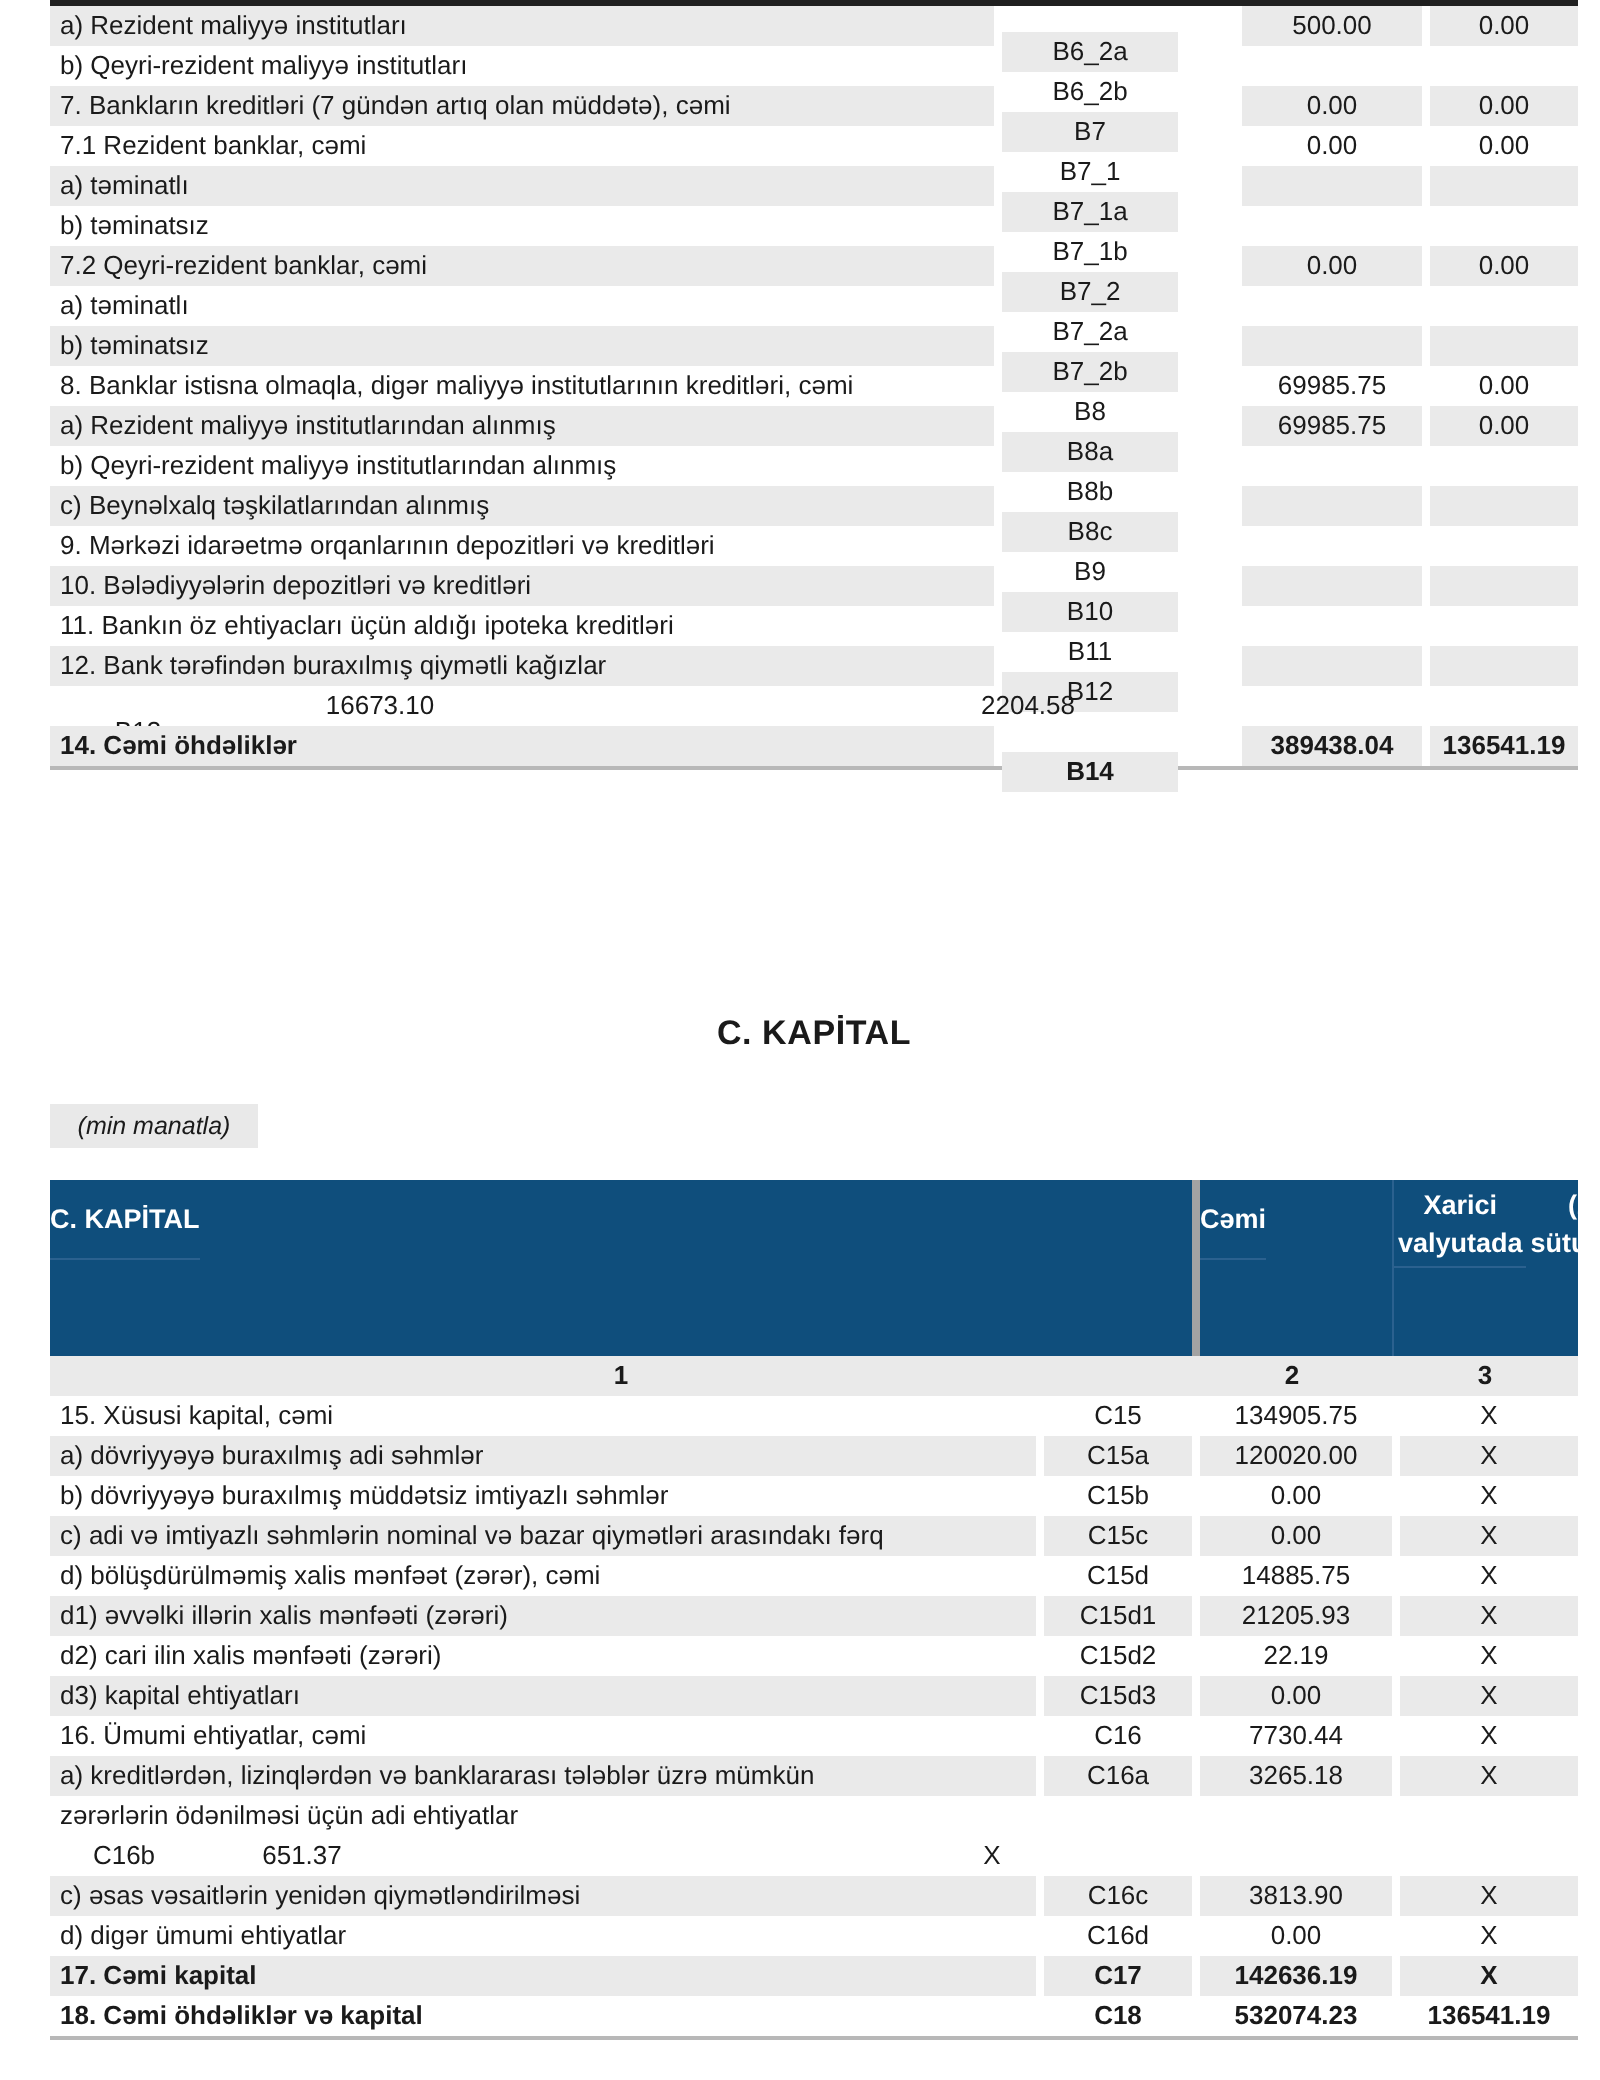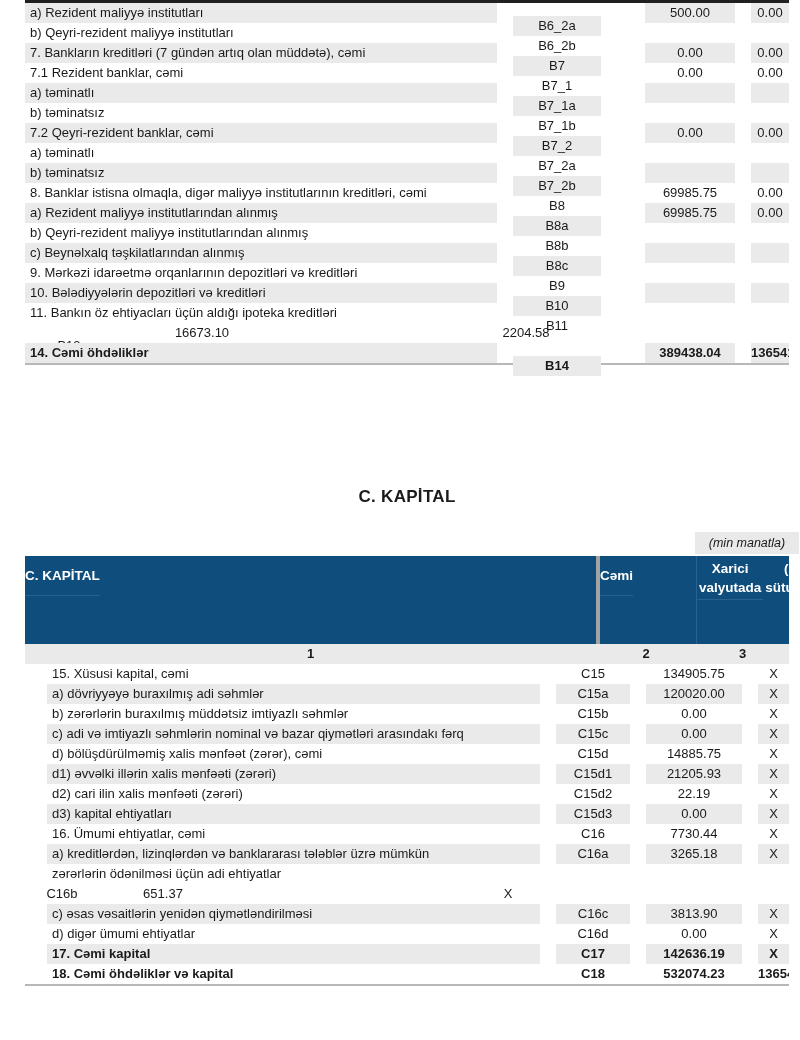--- a/index.html
+++ b/index.html
@@ -7,41 +7,41 @@
     width:800px;height:1040px;background:#ffffff;overflow:hidden;
     font-family:"Liberation Sans","DejaVu Sans",sans-serif;
     color:#1a1a1a;-webkit-font-smoothing:antialiased;
   }
   .sheet{box-sizing:border-box;width:800px;padding:0 11px 0 25px;}
 
   
   .tbl{width:764px;}
   .tbl-top-bar{height:3px;background:#202020;}
   .tbl-bottom-bar{height:2px;background:#b8b8b8;}
-  .row{display:flex;gap:16px;height:20px;font-size:13px;line-height:20px;}
+  .row{display:flex;gap:4px;height:20px;font-size:13px;line-height:20px;}
   .row.b{font-weight:bold;}
   .cell{height:20px;white-space:nowrap;overflow:hidden;}
   .row.g .cell{background:#eaeaea;}
   .c-label{text-align:left;padding-left:5px;box-sizing:border-box;}
   .c-code,.c-total,.c-fx{text-align:center;}
   
   .tblB .c-label{flex:0 0 472px;}
   .tblB .c-code{flex:0 0 88px;margin-top:13px;}
   .tblB .c-total{flex:0 0 90px;margin-left:28px;}
   .tblB .c-fx{flex:1 1 auto;}
   
-  .tblC .c-label{flex:0 0 493px;margin-left:22px;}
+  .tblC .c-label{flex:0 0 493px;}
   .tblC .c-code{flex:0 0 74px;}
   .tblC .c-total{flex:0 0 96px;}
   .tblC .c-fx{flex:1 1 auto;}
 
   
   .titleC{margin-top:120px;height:24px;line-height:24px;text-align:center;
           font-size:17px;font-weight:bold;letter-spacing:.3px;}
-  .note-wrap{display:flex;justify-content:flex-end;margin-top:23px;margin-bottom:2px;}
+  .note-wrap{display:flex;justify-content:flex-start;margin-top:23px;margin-bottom:16px;}
   .unit-note{width:104px;margin-right:-10px;height:22px;line-height:22px;
              background:#e9e9e9;font-size:12.5px;font-style:italic;text-align:center;}
 
   
   .chead{display:flex;width:764px;height:88px;background:#0f4e7c;color:#ffffff;
          font-weight:bold;font-size:13.5px;}
   .hcol{box-sizing:border-box;display:flex;flex-direction:row;}
   .hcol1{flex:0 0 571px;}
   .hcol2{flex:0 0 100px;border-left:4px solid #a3a3a3;}
   .hcol3{flex:1 1 auto;border-left:1px solid #2b618f;}
@@ -157,20 +157,26 @@
           <div class="cell c-code">B10</div>
           <div class="cell c-total"></div>
           <div class="cell c-fx"></div>
         </div>
         <div class="row">
           <div class="cell c-label">11. Bankın öz ehtiyacları üçün aldığı ipoteka kreditləri</div>
           <div class="cell c-code">B11</div>
           <div class="cell c-total"></div>
           <div class="cell c-fx"></div>
         </div>
+        <div class="row g">
+          <div class="cell c-label">12. Bank tərəfindən buraxılmış qiymətli kağızlar</div>
+          <div class="cell c-code">B12</div>
+          <div class="cell c-total"></div>
+          <div class="cell c-fx"></div>
+        </div>
         <div class="row">
           <div class="cell c-code">B13</div>
           <div class="cell c-total">16673.10</div>
           <div class="cell c-fx">2204.58</div>
         </div>
         <div class="row g b">
           <div class="cell c-label">14. Cəmi öhdəliklər</div>
           <div class="cell c-code">B14</div>
           <div class="cell c-total">389438.04</div>
           <div class="cell c-fx">136541.19</div>
@@ -216,21 +222,21 @@
           <div class="cell c-total">134905.75</div>
           <div class="cell c-fx">X</div>
         </div>
         <div class="row g">
           <div class="cell c-label">a) dövriyyəyə buraxılmış adi səhmlər</div>
           <div class="cell c-code">C15a</div>
           <div class="cell c-total">120020.00</div>
           <div class="cell c-fx">X</div>
         </div>
         <div class="row">
-          <div class="cell c-label">b) zərərlərin buraxılmış müddətsiz imtiyazlı səhmlər</div>
+          <div class="cell c-label">b) dövriyyəyə buraxılmış müddətsiz imtiyazlı səhmlər</div>
           <div class="cell c-code">C15b</div>
           <div class="cell c-total">0.00</div>
           <div class="cell c-fx">X</div>
         </div>
         <div class="row g">
           <div class="cell c-label">c) adi və imtiyazlı səhmlərin nominal və bazar qiymətləri arasındakı fərq</div>
           <div class="cell c-code">C15c</div>
           <div class="cell c-total">0.00</div>
           <div class="cell c-fx">X</div>
         </div>

